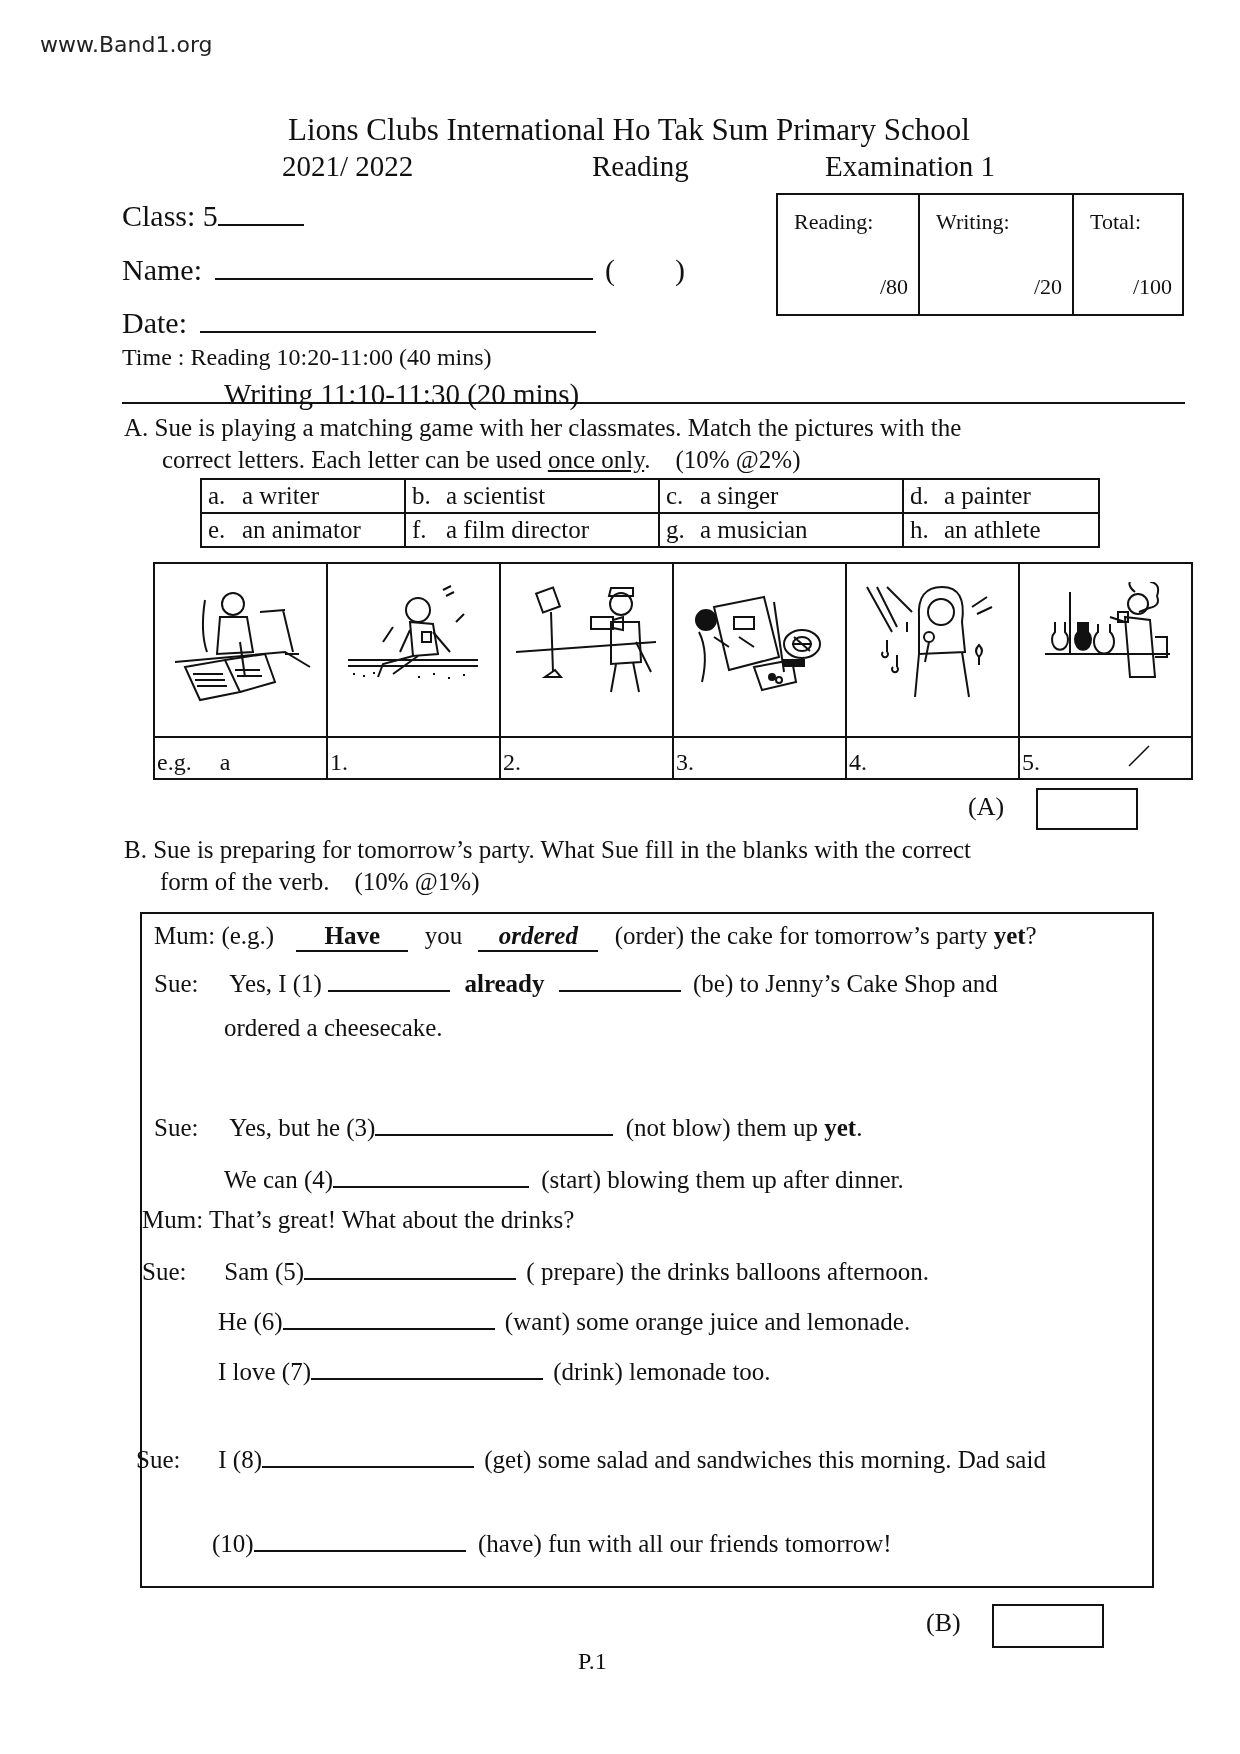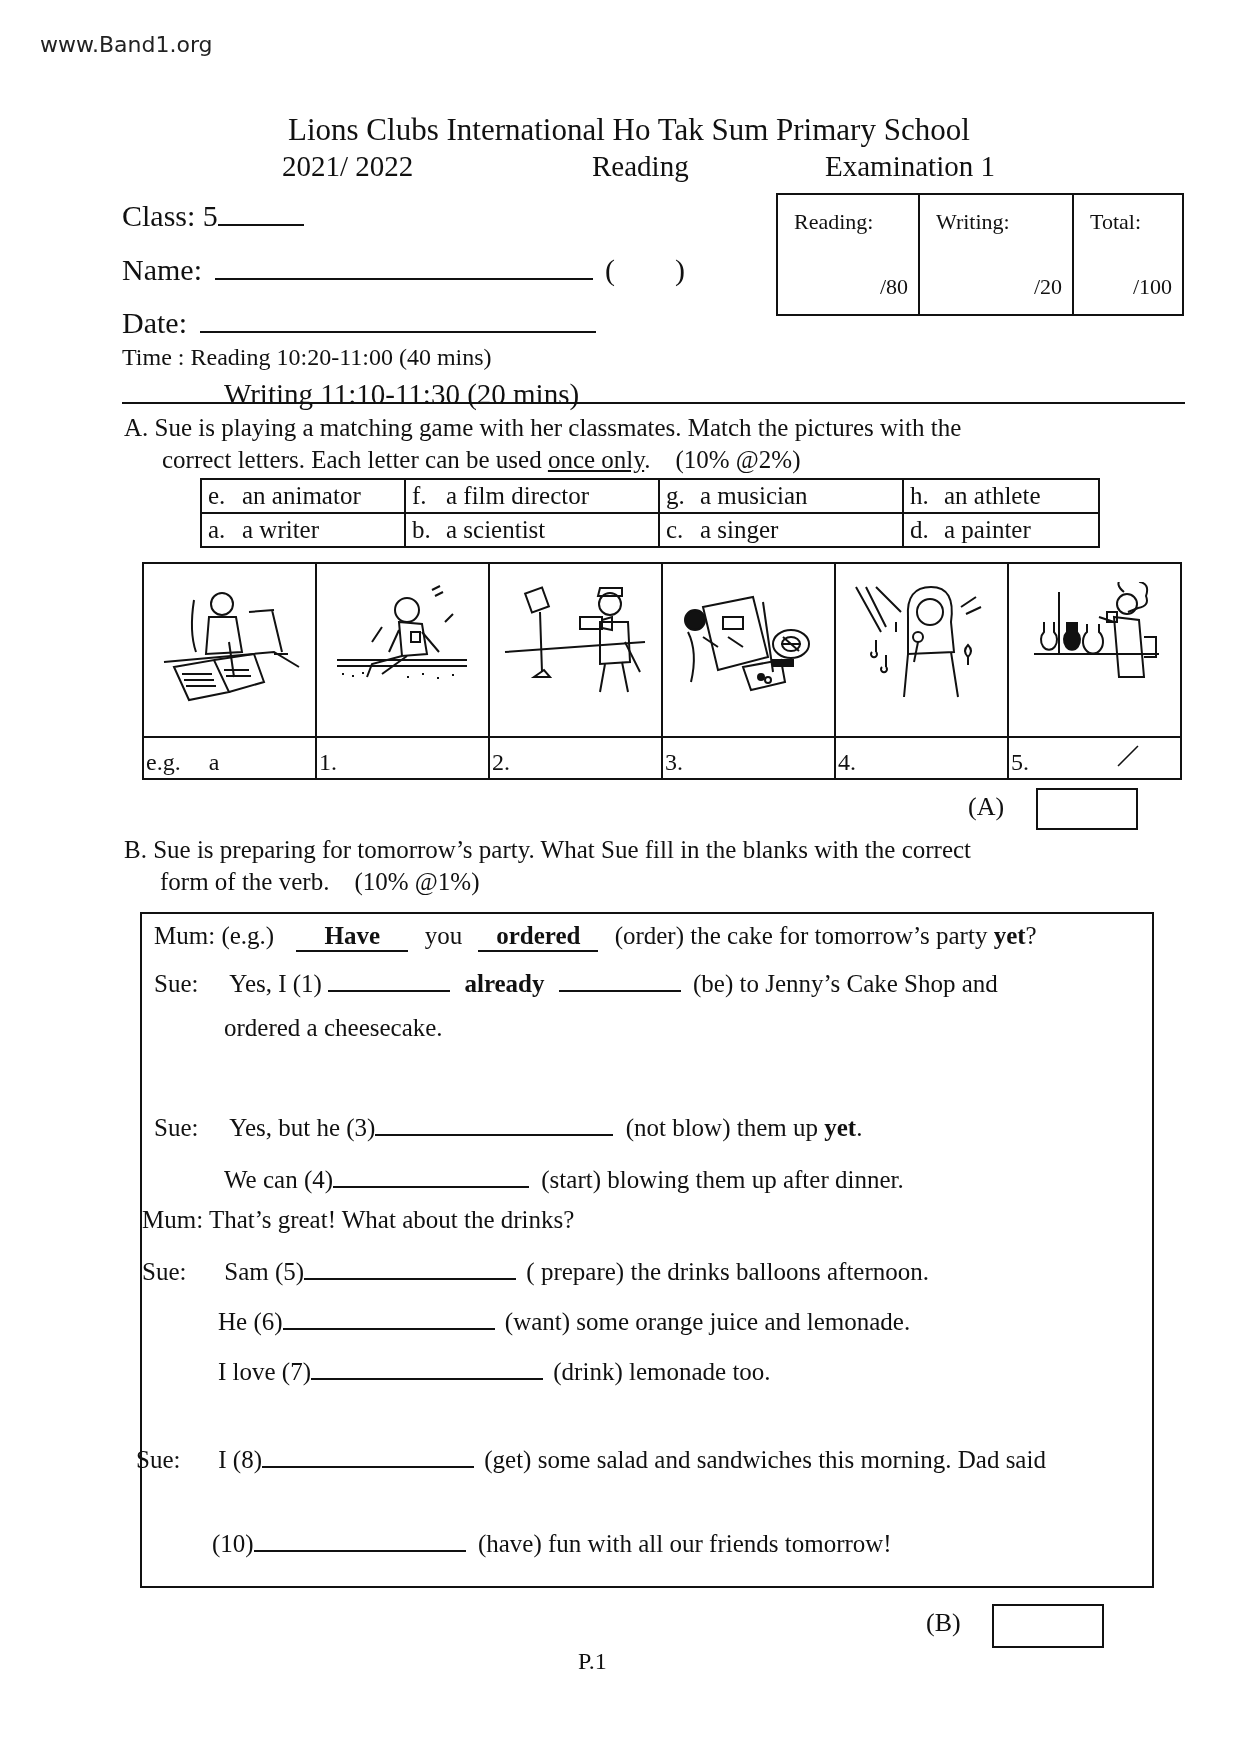--- a/index.html
+++ b/index.html
@@ -13,21 +13,21 @@
   .field { font-size:30px; white-space:nowrap; }
   .uline { display:inline-block; border-bottom:2px solid #111; height:26px; vertical-align:baseline; }
   table.score { position:absolute; left:776px; top:193px; width:408px; height:123px; border-collapse:collapse; }
   table.score td { border:2px solid #111; vertical-align:top; font-size:22px; padding:14px 12px 0 16px; position:relative; }
   table.score td .val { position:absolute; right:10px; bottom:14px; font-size:22px; }
   .rule { left:122px; top:402px; width:1063px; border-top:2px solid #111; }
   .instr { font-size:25px; line-height:32px; white-space:nowrap; }
   table.opts { position:absolute; left:200px; top:478px; width:900px; border-collapse:collapse; }
   table.opts td { border:2px solid #111; font-size:25px; height:32px; padding:0 6px; white-space:nowrap; }
   table.opts td .k { display:inline-block; width:34px; }
-  table.pics { position:absolute; left:142px; top:562px; width:1040px; border-collapse:collapse; }
+  table.pics { position:absolute; left:153px; top:562px; width:1040px; border-collapse:collapse; }
   table.pics td { border:2px solid #111; width:16.66%; padding:0; }
   table.pics tr.img td { height:172px; text-align:center; vertical-align:top; }
   table.pics tr.lab td { height:38px; font-size:24px; vertical-align:bottom; padding:0 4px 2px 2px; position:relative; }
   .pic { width:150px; height:120px; margin-top:18px; }
   .scorebox { border:2px solid #111; }
   .dlg { left:140px; top:912px; width:1010px; height:672px; border:2px solid #111; }
   .line { position:absolute; font-size:25px; white-space:nowrap; }
   .blank { display:inline-block; border-bottom:2px solid #111; height:22px; }
   .ans { display:inline-block; border-bottom:2px solid #111; font-weight:bold; text-align:center; }
   b { font-weight:bold; }
@@ -73,30 +73,30 @@
 <div class="abs rule"></div>
 
 <div class="abs instr" style="left:124px;top:412px;">A. Sue is playing a matching game with her classmates. Match the pictures with the</div>
 <div class="abs instr" style="left:162px;top:444px;">
   <span>correct letters. Each letter can be used </span><span style="text-decoration:underline;">once only</span><span style="white-space:pre;">.    (10% @2%)</span>
 </div>
 
 <table class="opts">
   <tbody>
       <tr>
+    <td style="width:190px;"><span class="k">a.</span><span>a writer</span></td>
+    <td style="width:240px;"><span class="k">b.</span><span>a scientist</span></td>
+    <td style="width:230px;"><span class="k">c.</span><span>a singer</span></td>
+    <td><span class="k">d.</span><span>a painter</span></td>
+  </tr>
+  <tr>
     <td><span class="k">e.</span><span>an animator</span></td>
     <td><span class="k">f.</span><span>a film director</span></td>
     <td><span class="k">g.</span><span>a musician</span></td>
     <td><span class="k">h.</span><span>an athlete</span></td>
-  </tr>
-  <tr>
-    <td style="width:190px;"><span class="k">a.</span><span>a writer</span></td>
-    <td style="width:240px;"><span class="k">b.</span><span>a scientist</span></td>
-    <td style="width:230px;"><span class="k">c.</span><span>a singer</span></td>
-    <td><span class="k">d.</span><span>a painter</span></td>
   </tr>
 </tbody>
   </table>
 
 <table class="pics">
   <tbody>
       <tr class="img">
     <td>
       <svg class="pic" viewBox="0 0 150 120" fill="none" stroke="#111" stroke-width="2">
         <path d="M10 80 L120 70 L145 85"></path>
@@ -201,21 +201,21 @@
 <div class="abs instr" style="left:124px;top:834px;">B. Sue is preparing for tomorrow’s party. What Sue fill in the blanks with the correct</div>
 <div class="abs instr" style="left:160px;top:866px;white-space:pre;">form of the verb.    (10% @1%)</div>
 
 <div class="abs dlg">
 
   <div class="line" style="left:12px;top:8px;">
     <span>Mum:</span>
     <span>(e.g.)</span>
     <span class="ans" style="width:112px;margin-left:16px;">Have</span>
     <span style="margin-left:10px;">you</span>
-    <span class="ans" style="width:120px;margin-left:10px;">ordered</span>
+    <span class="ans" style="width:120px;margin-left:10px;font-style:italic;">ordered</span>
     <span style="margin-left:10px;white-space:pre;">(order) the cake for tomorrow’s party </span><b>yet</b><span>?</span>
   </div>
 
   <div class="line" style="left:12px;top:54px;">
     <span style="display:inline-block;width:70px;">Sue:</span>
     <span>Yes, I (1)</span>
     <span class="blank" style="width:122px;"></span>
     <b style="margin-left:8px;">already</b>
     <span class="blank" style="width:122px;margin-left:8px;"></span>
     <span style="margin-left:6px;">(be) to Jenny’s Cake Shop and</span>

